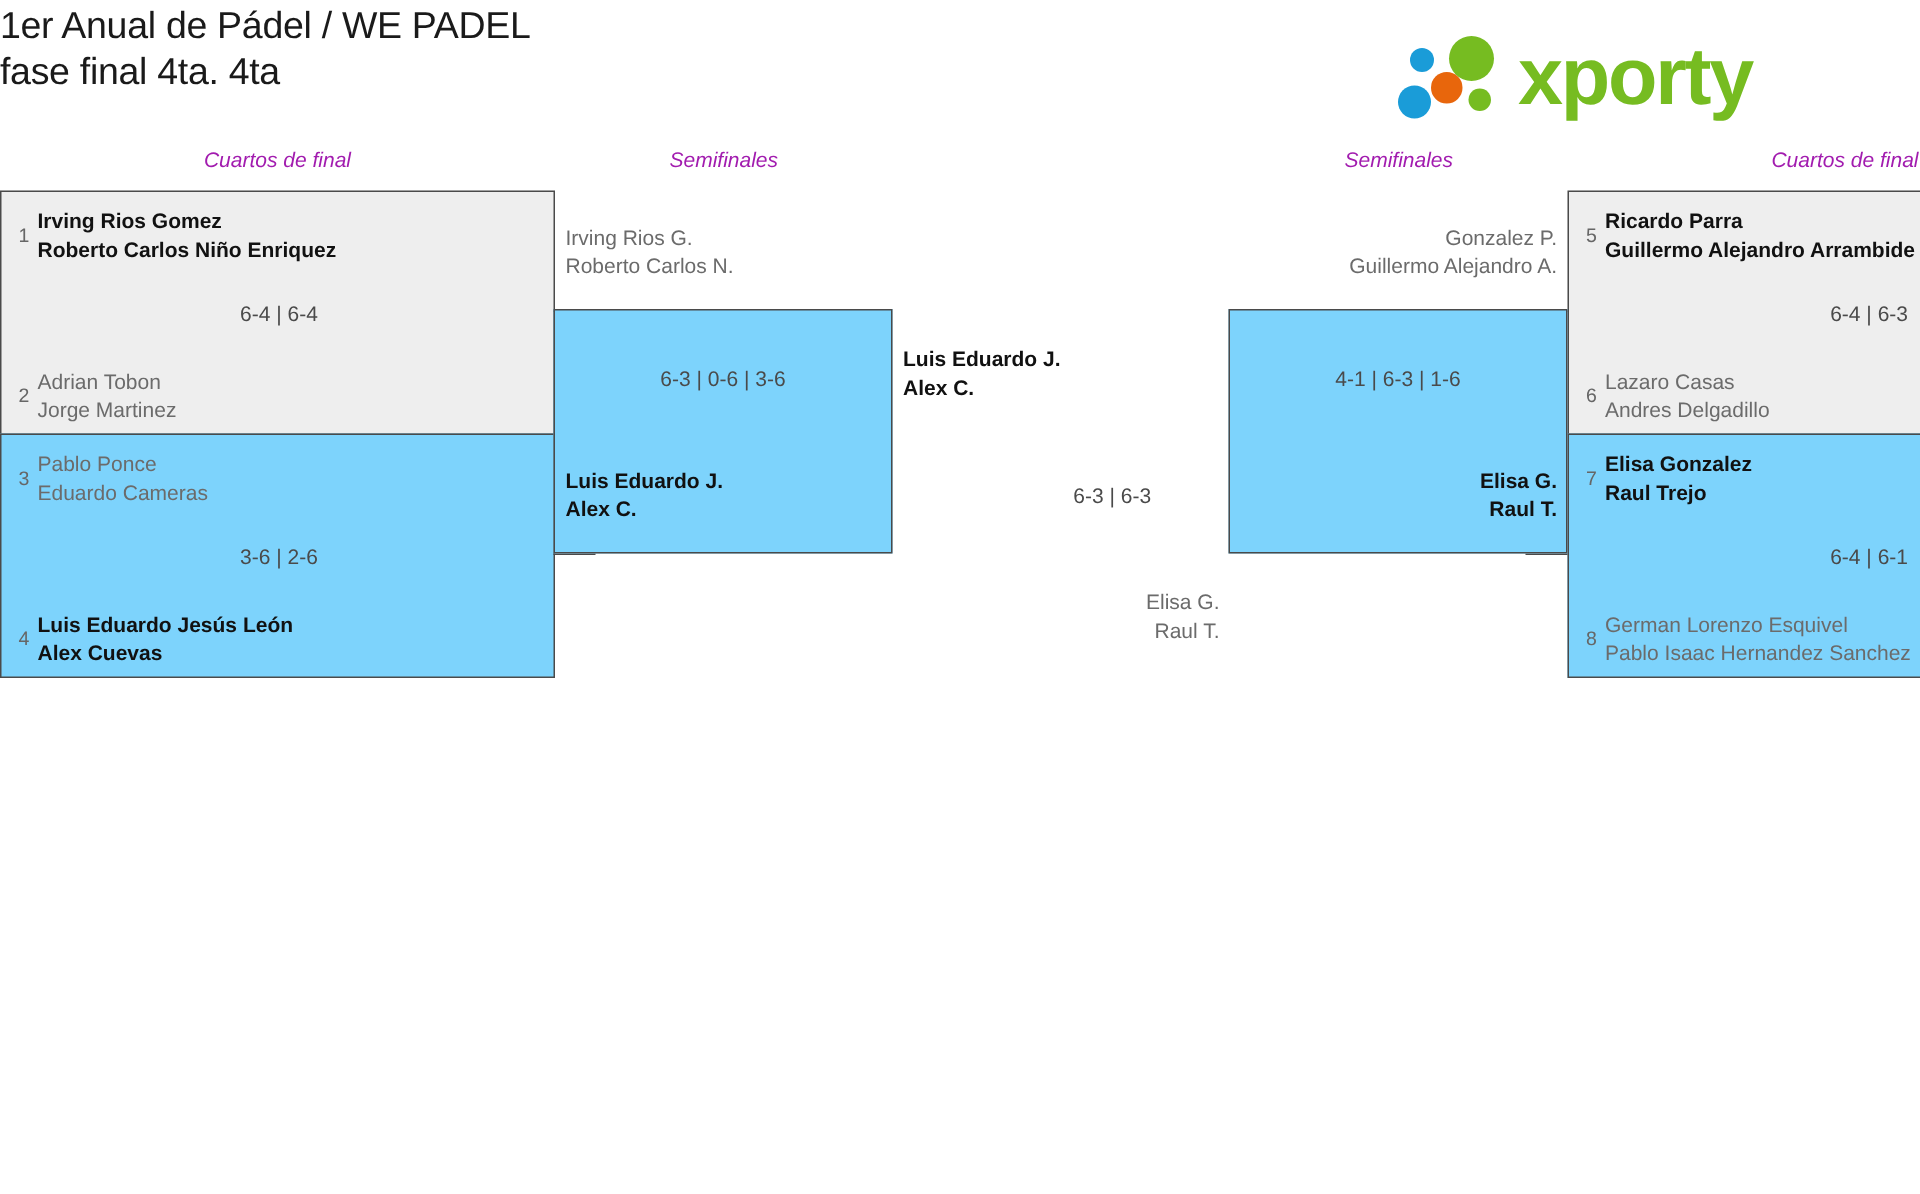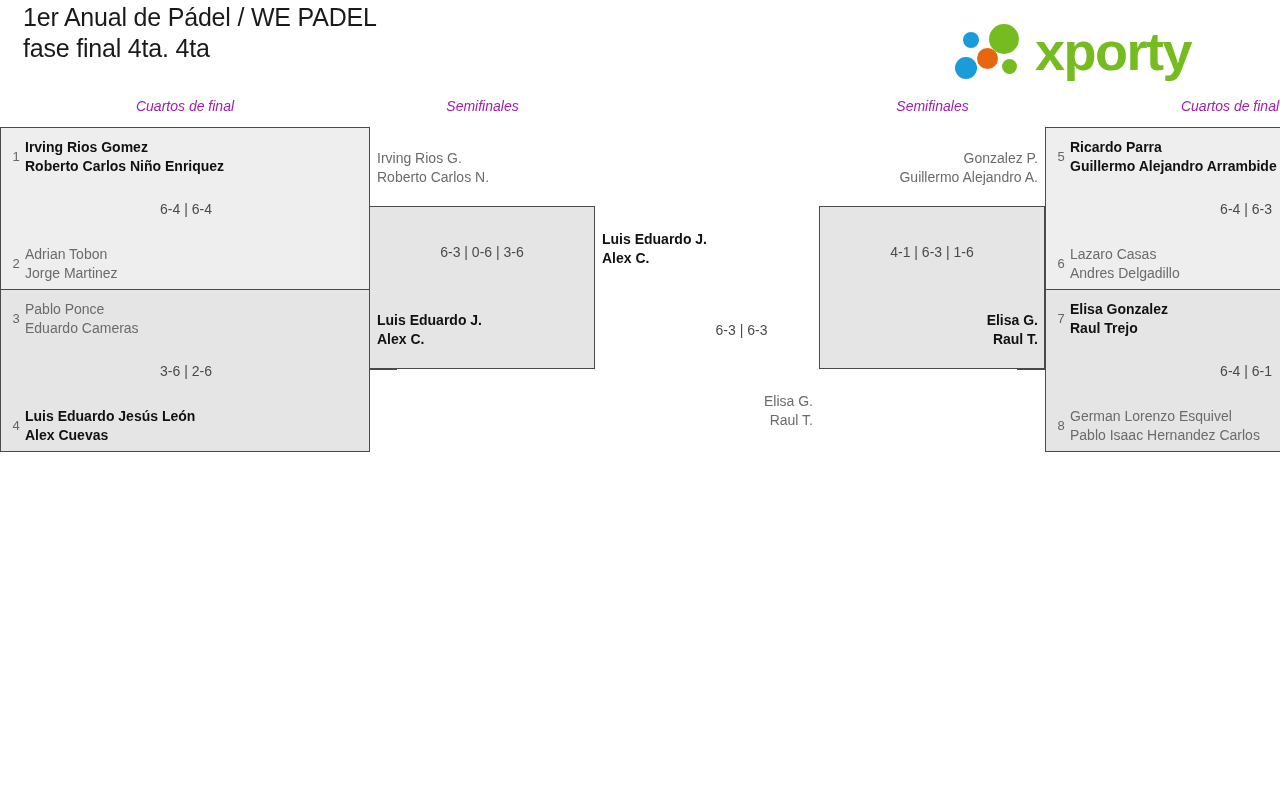--- a/index.html
+++ b/index.html
@@ -20,21 +20,20 @@
     height: 796px;
     background: #ffffff;
   }
 
   
   .header {
     position: absolute;
     top: 0; left: 0;
     width: 1168px;
     height: 78px;
-    margin-left: 23px;
   }
   .tournament-title {
     position: absolute;
     left: 0px;
     top: 2px;
     width: 800px;
     font-size: 25px;
     line-height: 31px;
     font-weight: 400;
     color: #1a1a1a;
@@ -87,21 +86,21 @@
   .rh-qf-left  { left: 0px;    width: 370px; }
   .rh-sf-left  { left: 370px;  width: 225px; }
   .rh-final    { left: 595px;  width: 225px; }
   .rh-sf-right { left: 820px;  width: 225px; }
   .rh-qf-right { left: 1045px; width: 370px; text-align: center; overflow: hidden; }
 
   
   .box {
     position: absolute;
     border: 1px solid #4a4a4a;
-    background: #e5e5e5;
+    background: #7dd3fc;
   }
   .box.shaded { background: #eeeeee; }
 
   
   .qf { width: 370px; height: 163px; }
   .qf-l1 { left: 0px;    top: 127px; }
   .qf-l2 { left: 0px;    top: 289px; }
   .qf-r1 { left: 1045px; top: 127px; }
   .qf-r2 { left: 1045px; top: 289px; }
 
@@ -259,21 +258,21 @@
       <span class="names winner">
         <span>Elisa Gonzalez</span><br>
         <span>Raul Trejo</span>
       </span>
     </div>
     <div class="score right" style="left:6px; top:72px; width:220px;">6-4 | 6-1</div>
     <div class="team bottom">
       <span class="seed">8</span>
       <span class="names">
         <span>German Lorenzo Esquivel</span><br>
-        <span>Pablo Isaac Hernandez Carlos</span>
+        <span>Pablo Isaac Hernandez Sanchez</span>
       </span>
     </div>
   </div>
 
   <div class="connector" style="left:369px; top:207px; width:28px;"></div>
   <div class="connector" style="left:369px; top:369px; width:28px;"></div>
   <div class="connector" style="left:1017px; top:207px; width:28px;"></div>
   <div class="connector" style="left:1017px; top:369px; width:28px;"></div>
 
   <div class="sf-team" style="left:377px; top:149px;">

